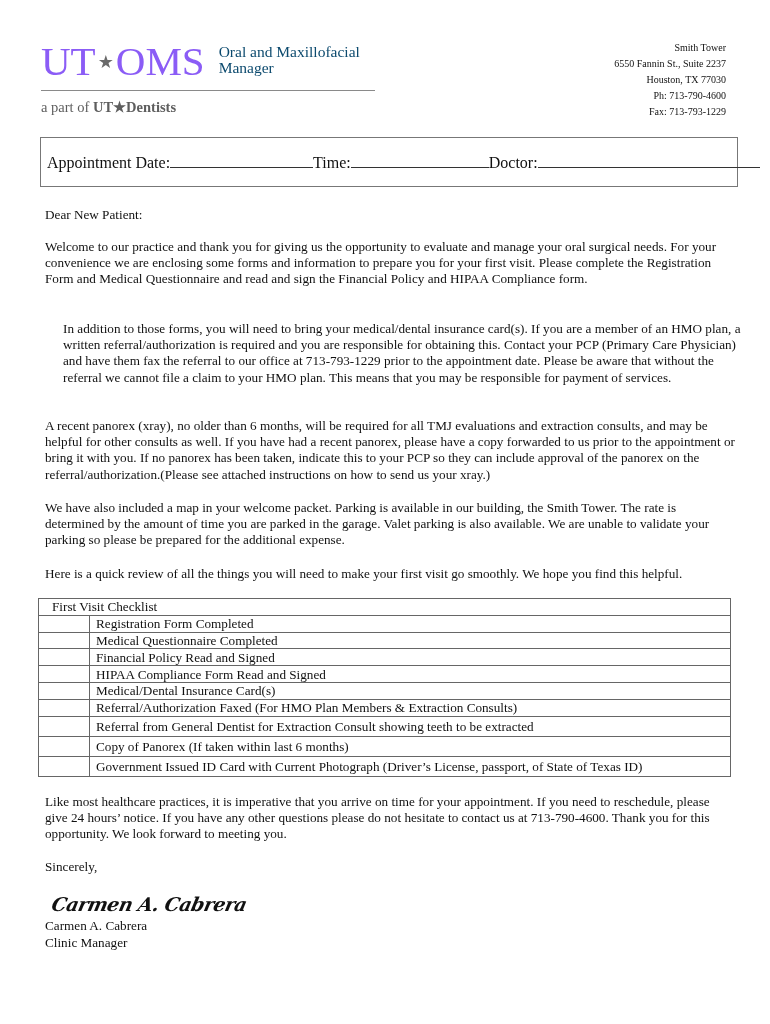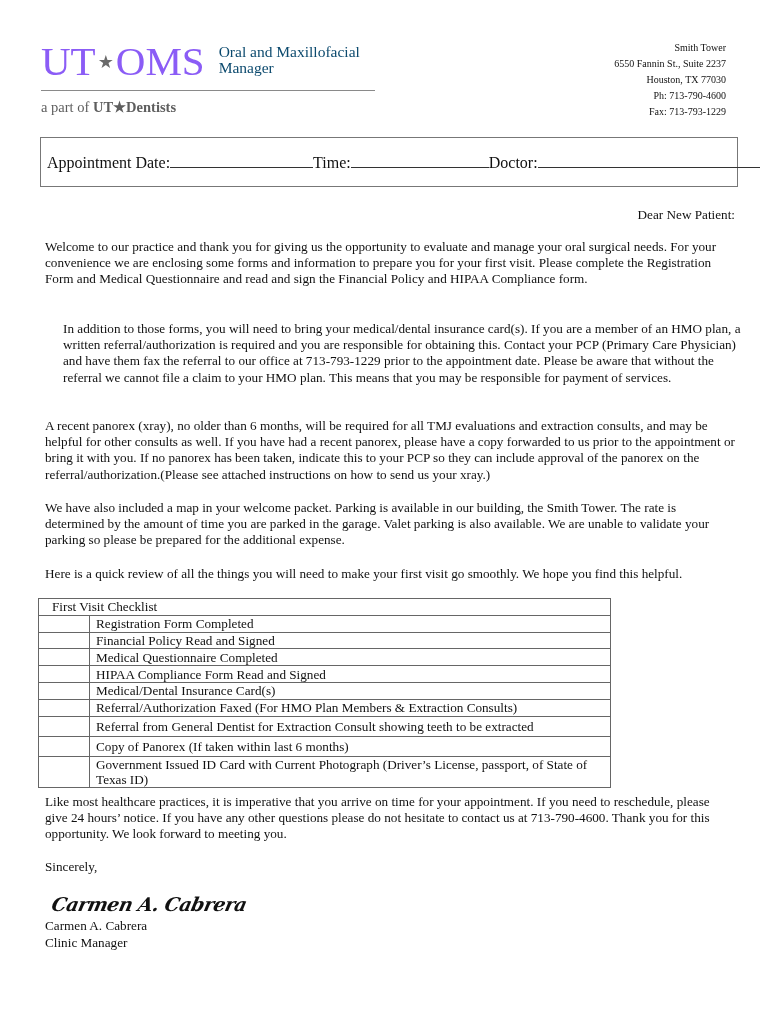--- a/index.html
+++ b/index.html
@@ -36,21 +36,21 @@
   }
   .blank { display: inline-block; border-bottom: 1px solid #333; height: 12px; vertical-align: baseline; }
 
   .body-text {
     position: absolute; left: 45px; width: 690px;
     font-size: 13.2px; line-height: 16.2px;
   }
   .body-text p { margin: 0; }
 
   .checklist {
-    position: absolute; left: 38px; top: 598px; width: 573px;
+    position: absolute; left: 38px; top: 598px; width: 693px;
     border-collapse: collapse; font-size: 13.2px;
   }
   .checklist td { border: 1px solid #666666; padding: 0 0 0 6px; height: 15.8px; line-height: 15px; }
   .checklist td.box { width: 50px; padding: 0; }
   .checklist tr.tall td { height: 19px; }
   .checklist .hdr td { padding-left: 13px; }
 
   .signature {
     position: absolute; left: 52px; top: 893px;
     font-family: "DejaVu Serif", serif; font-style: italic; font-weight: bold;
@@ -85,21 +85,21 @@
   <div>Ph: 713-790-4600</div>
   <div>Fax: 713-793-1229</div>
 </div>
 
 <div class="appt-box">
   <div class="appt-line">
     <span>Appointment Date:</span><span class="blank" style="width:143px"></span><span>Time:</span><span class="blank" style="width:138px"></span><span>Doctor:</span><span class="blank" style="width:222px"></span>
   </div>
 </div>
 
-<div class="body-text" style="top:207px;text-align:right;">
+<div class="body-text" style="top:207px;">
   <p>Dear New Patient:</p>
 </div>
 <div class="body-text" style="top:239px;">
   <p>Welcome to our practice and thank you for giving us the opportunity to evaluate and manage your oral surgical needs. For your convenience we are enclosing some forms and information to prepare you for your first visit. Please complete the Registration Form and Medical Questionnaire and read and sign the Financial Policy and HIPAA Compliance form.</p>
 </div>
 <div class="body-text" style="top:321px;margin-left:18px;">
   <p>In addition to those forms, you will need to bring your medical/dental insurance card(s). If you are a member of an HMO plan, a written referral/authorization is required and you are responsible for obtaining this. Contact your PCP (Primary Care Physician) and have them fax the referral to our office at 713-793-1229 prior to the appointment date. Please be aware that without the referral we cannot file a claim to your HMO plan. This means that you may be responsible for payment of services.</p>
 </div>
 <div class="body-text" style="top:418px;">
   <p>A recent panorex (xray), no older than 6 months, will be required for all TMJ evaluations and extraction consults, and may be helpful for other consults as well. If you have had a recent panorex, please have a copy forwarded to us prior to the appointment or bring it with you. If no panorex has been taken, indicate this to your PCP so they can include approval of the panorex on the referral/authorization.(Please see attached  instructions on how to send us your xray.)</p>
@@ -115,25 +115,25 @@
   <tbody>
       <tr class="hdr">
     <td colspan="2">First Visit Checklist</td>
   </tr>
   <tr>
     <td class="box"></td>
     <td>Registration Form Completed</td>
   </tr>
   <tr>
     <td class="box"></td>
-    <td>Financial Policy Read and Signed</td>
+    <td>Medical Questionnaire Completed</td>
   </tr>
   <tr>
     <td class="box"></td>
-    <td>Medical Questionnaire Completed</td>
+    <td>Financial Policy Read and Signed</td>
   </tr>
   <tr>
     <td class="box"></td>
     <td>HIPAA Compliance Form Read and Signed</td>
   </tr>
   <tr>
     <td class="box"></td>
     <td>Medical/Dental Insurance Card(s)</td>
   </tr>
   <tr>

